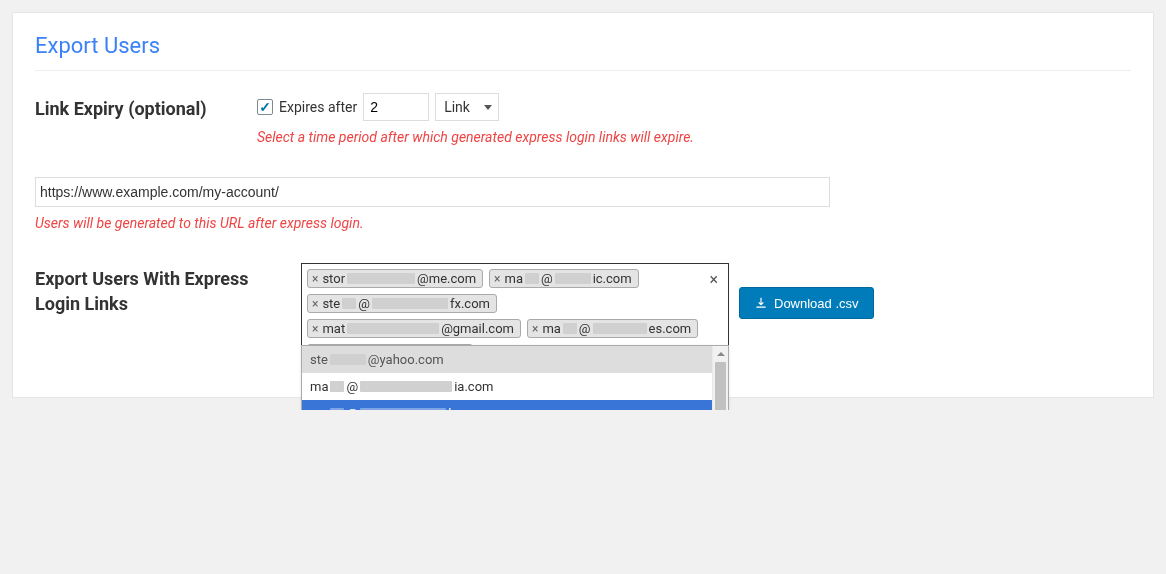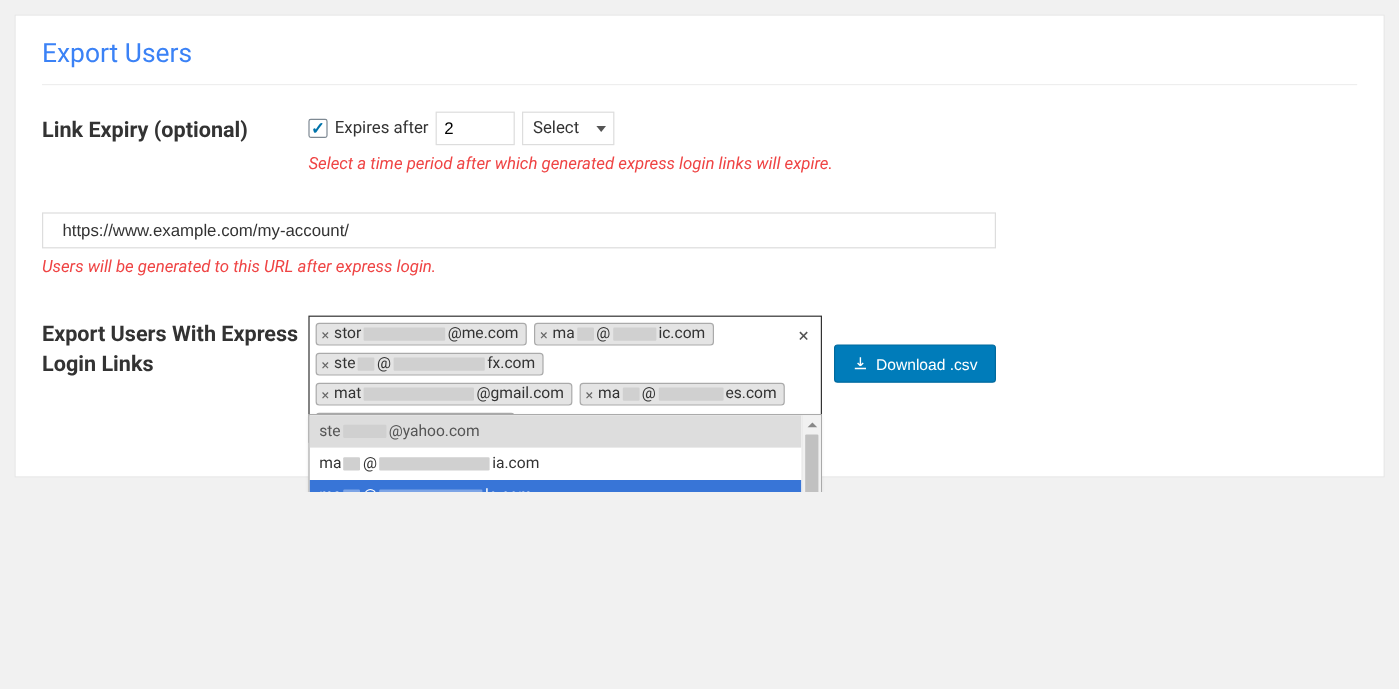--- a/index.html
+++ b/index.html
@@ -85,21 +85,21 @@
     }
     .hint {
       font-style: italic;
       color: #ef4444;
       margin-top: 8px;
       font-size: 14px;
     }
     .text-input {
       width: 795px;
       max-width: 100%;
-      padding: 4px 16px;
+      padding: 4px 4px;
       border: 1px solid #ddd;
       font-size: 14px;
       height: 30px;
       background: #fff;
       color: #333;
     }
     .multi-wrap {
       display: flex;
       align-items: flex-start;
       gap: 10px;
@@ -244,36 +244,36 @@
   <h1 class="page-title">Export Users</h1>
 
   <div class="form-row">
     <div class="form-label">Link Expiry (optional)</div>
     <div class="form-field">
       <span class="checkbox-wrapper">
         <span class="checkbox">✓</span>
         <span>Expires after</span>
         <input class="num-input" value="2" style="">
         <span class="select-wrap">
-          <span>Select</span>
+          <span>Link</span>
           <span class="select-caret"></span>
         </span>
       </span>
       <div class="hint">Select a time period after which generated express login links will expire.</div>
     </div>
   </div>
 
   <div class="form-row">
     <div class="form-field">
       <input class="text-input" value="https://www.example.com/my-account/" style="">
       <div class="hint">Users will be generated to this URL after express login.</div>
     </div>
   </div>
 
-  <div class="form-row" style="margin-bottom:8px;">
+  <div class="form-row" style="margin-bottom:8px;gap:44px;">
     <div class="form-label">Export Users With Express Login Links</div>
     <div class="form-field">
       <div class="multi-wrap">
         <div class="multi-select">
           <span class="clear-x">×</span>
           <div class="tags-area" id="tags-area">
               <span class="tag">
                 <span class="tag-x">×</span>
                 <span>stor</span>
                 <span class="redact" style="width:68px"></span>

